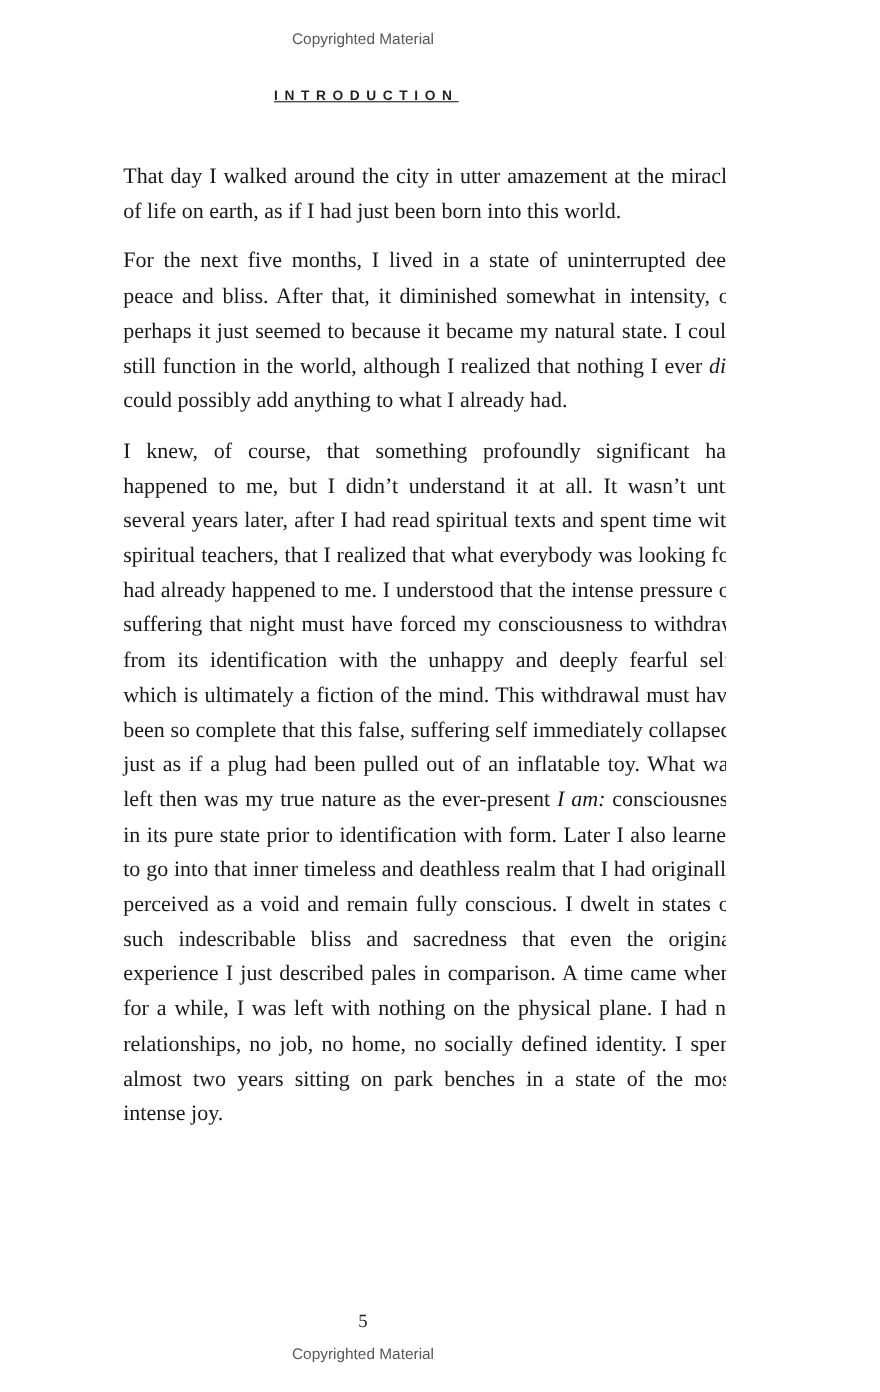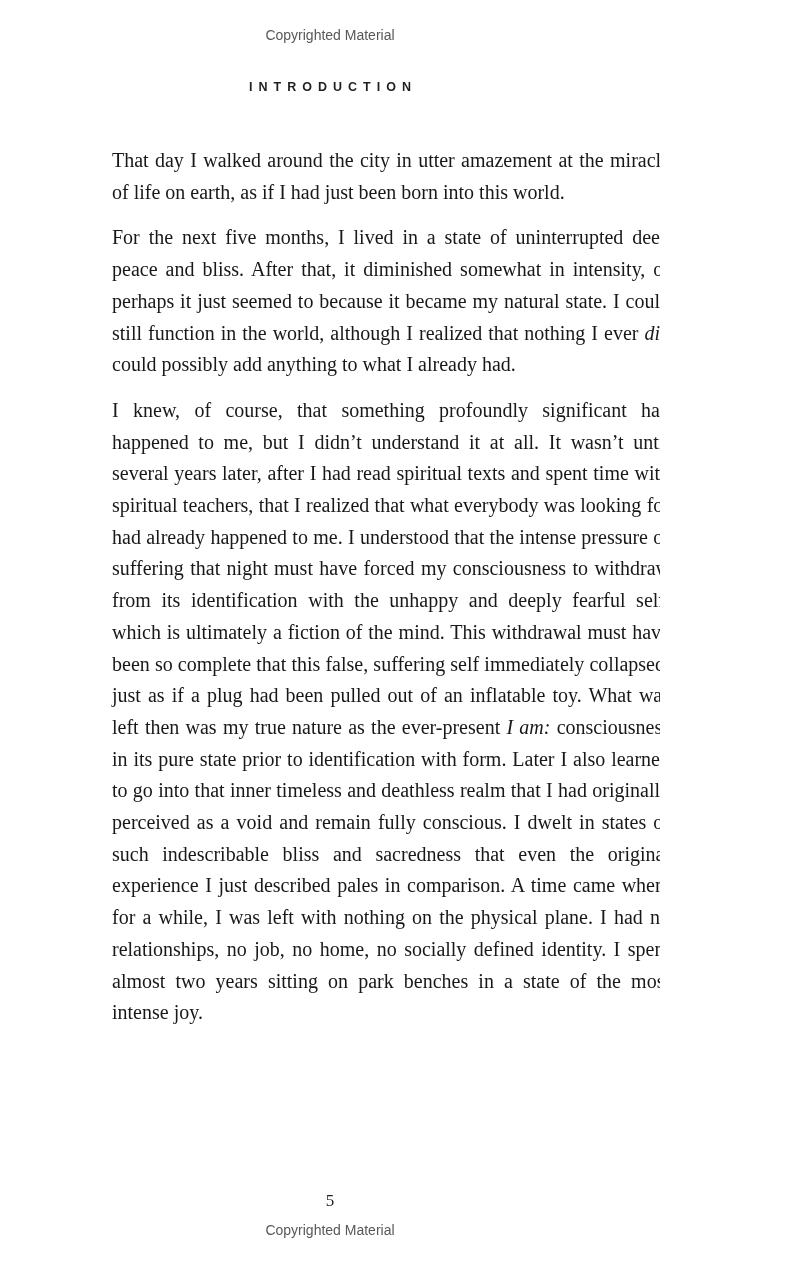--- a/index.html
+++ b/index.html
@@ -32,20 +32,21 @@
     top: 80px;
     left: 0;
     width: 100%;
     text-align: center;
     font-family: "Liberation Sans", sans-serif;
     font-size: 12.5px;
     font-weight: 600;
     letter-spacing: 6px;
     text-indent: 6px; 
     color: #1f1f1f;
+    text-decoration: underline;
   }
   .body-text {
     position: absolute;
     top: 145px;
     left: 112px;
     width: 575px;
     font-size: 20px;
     line-height: 31.7px;
     text-align: justify;
     text-justify: inter-word;

